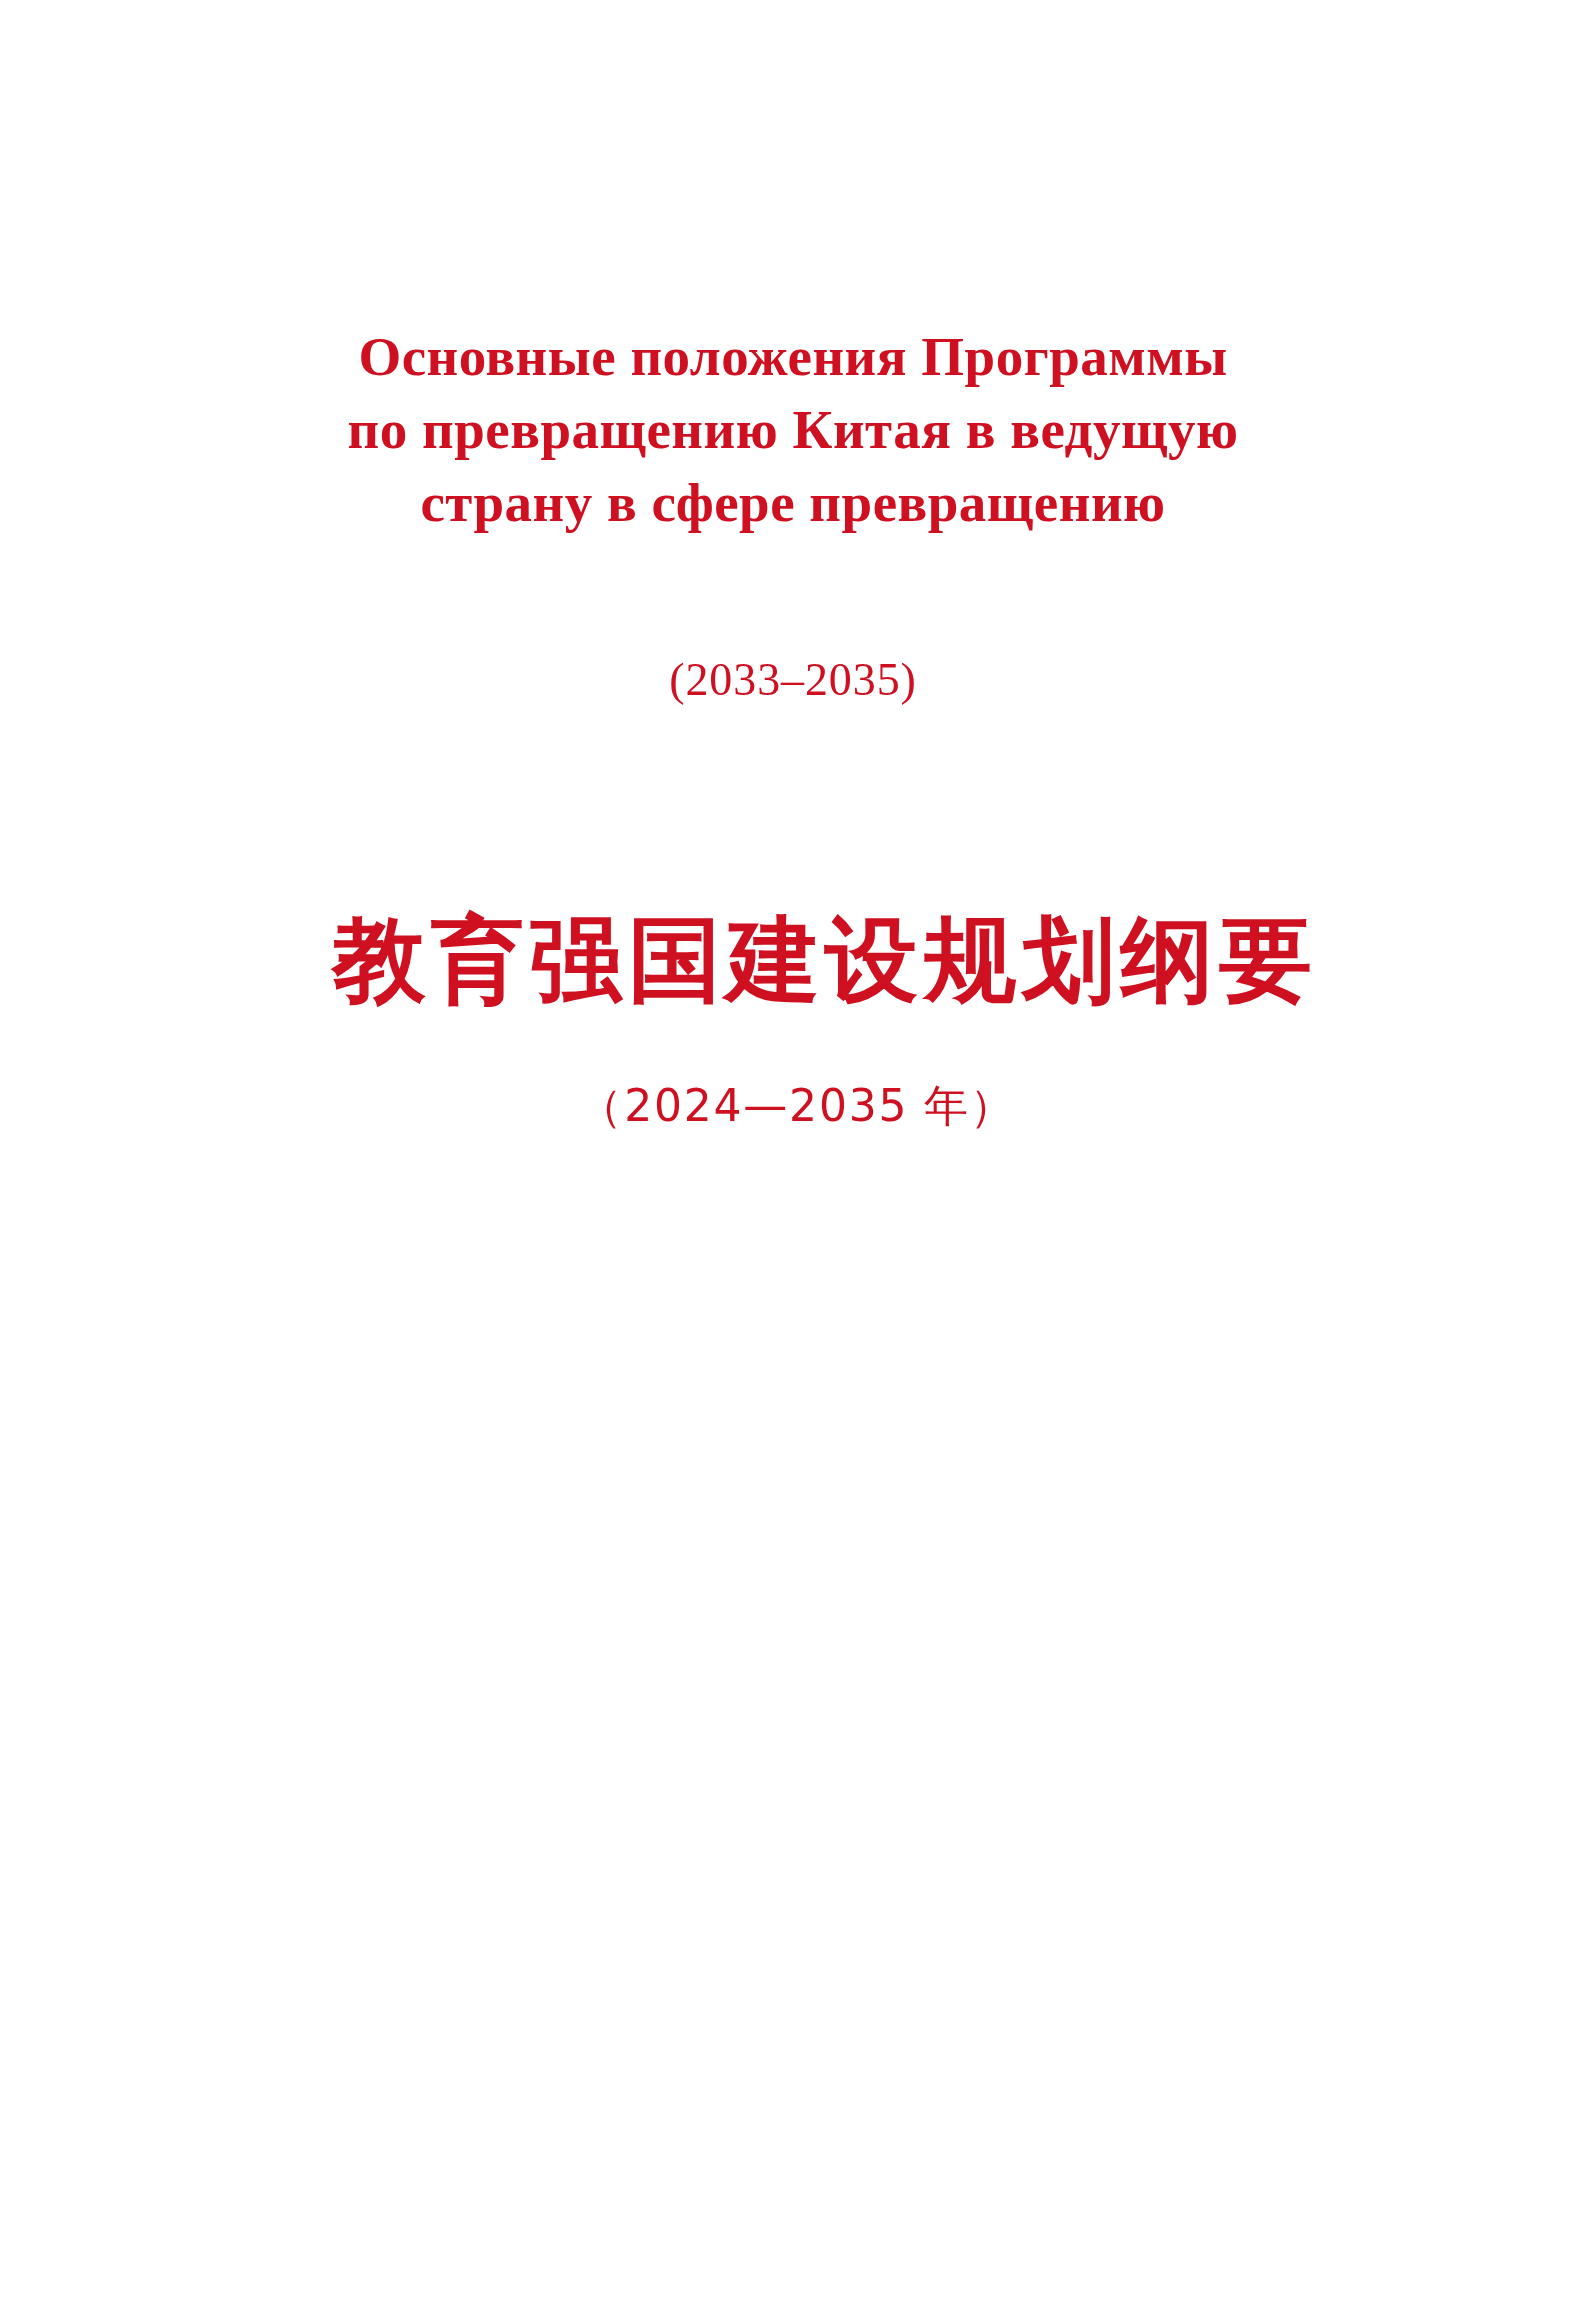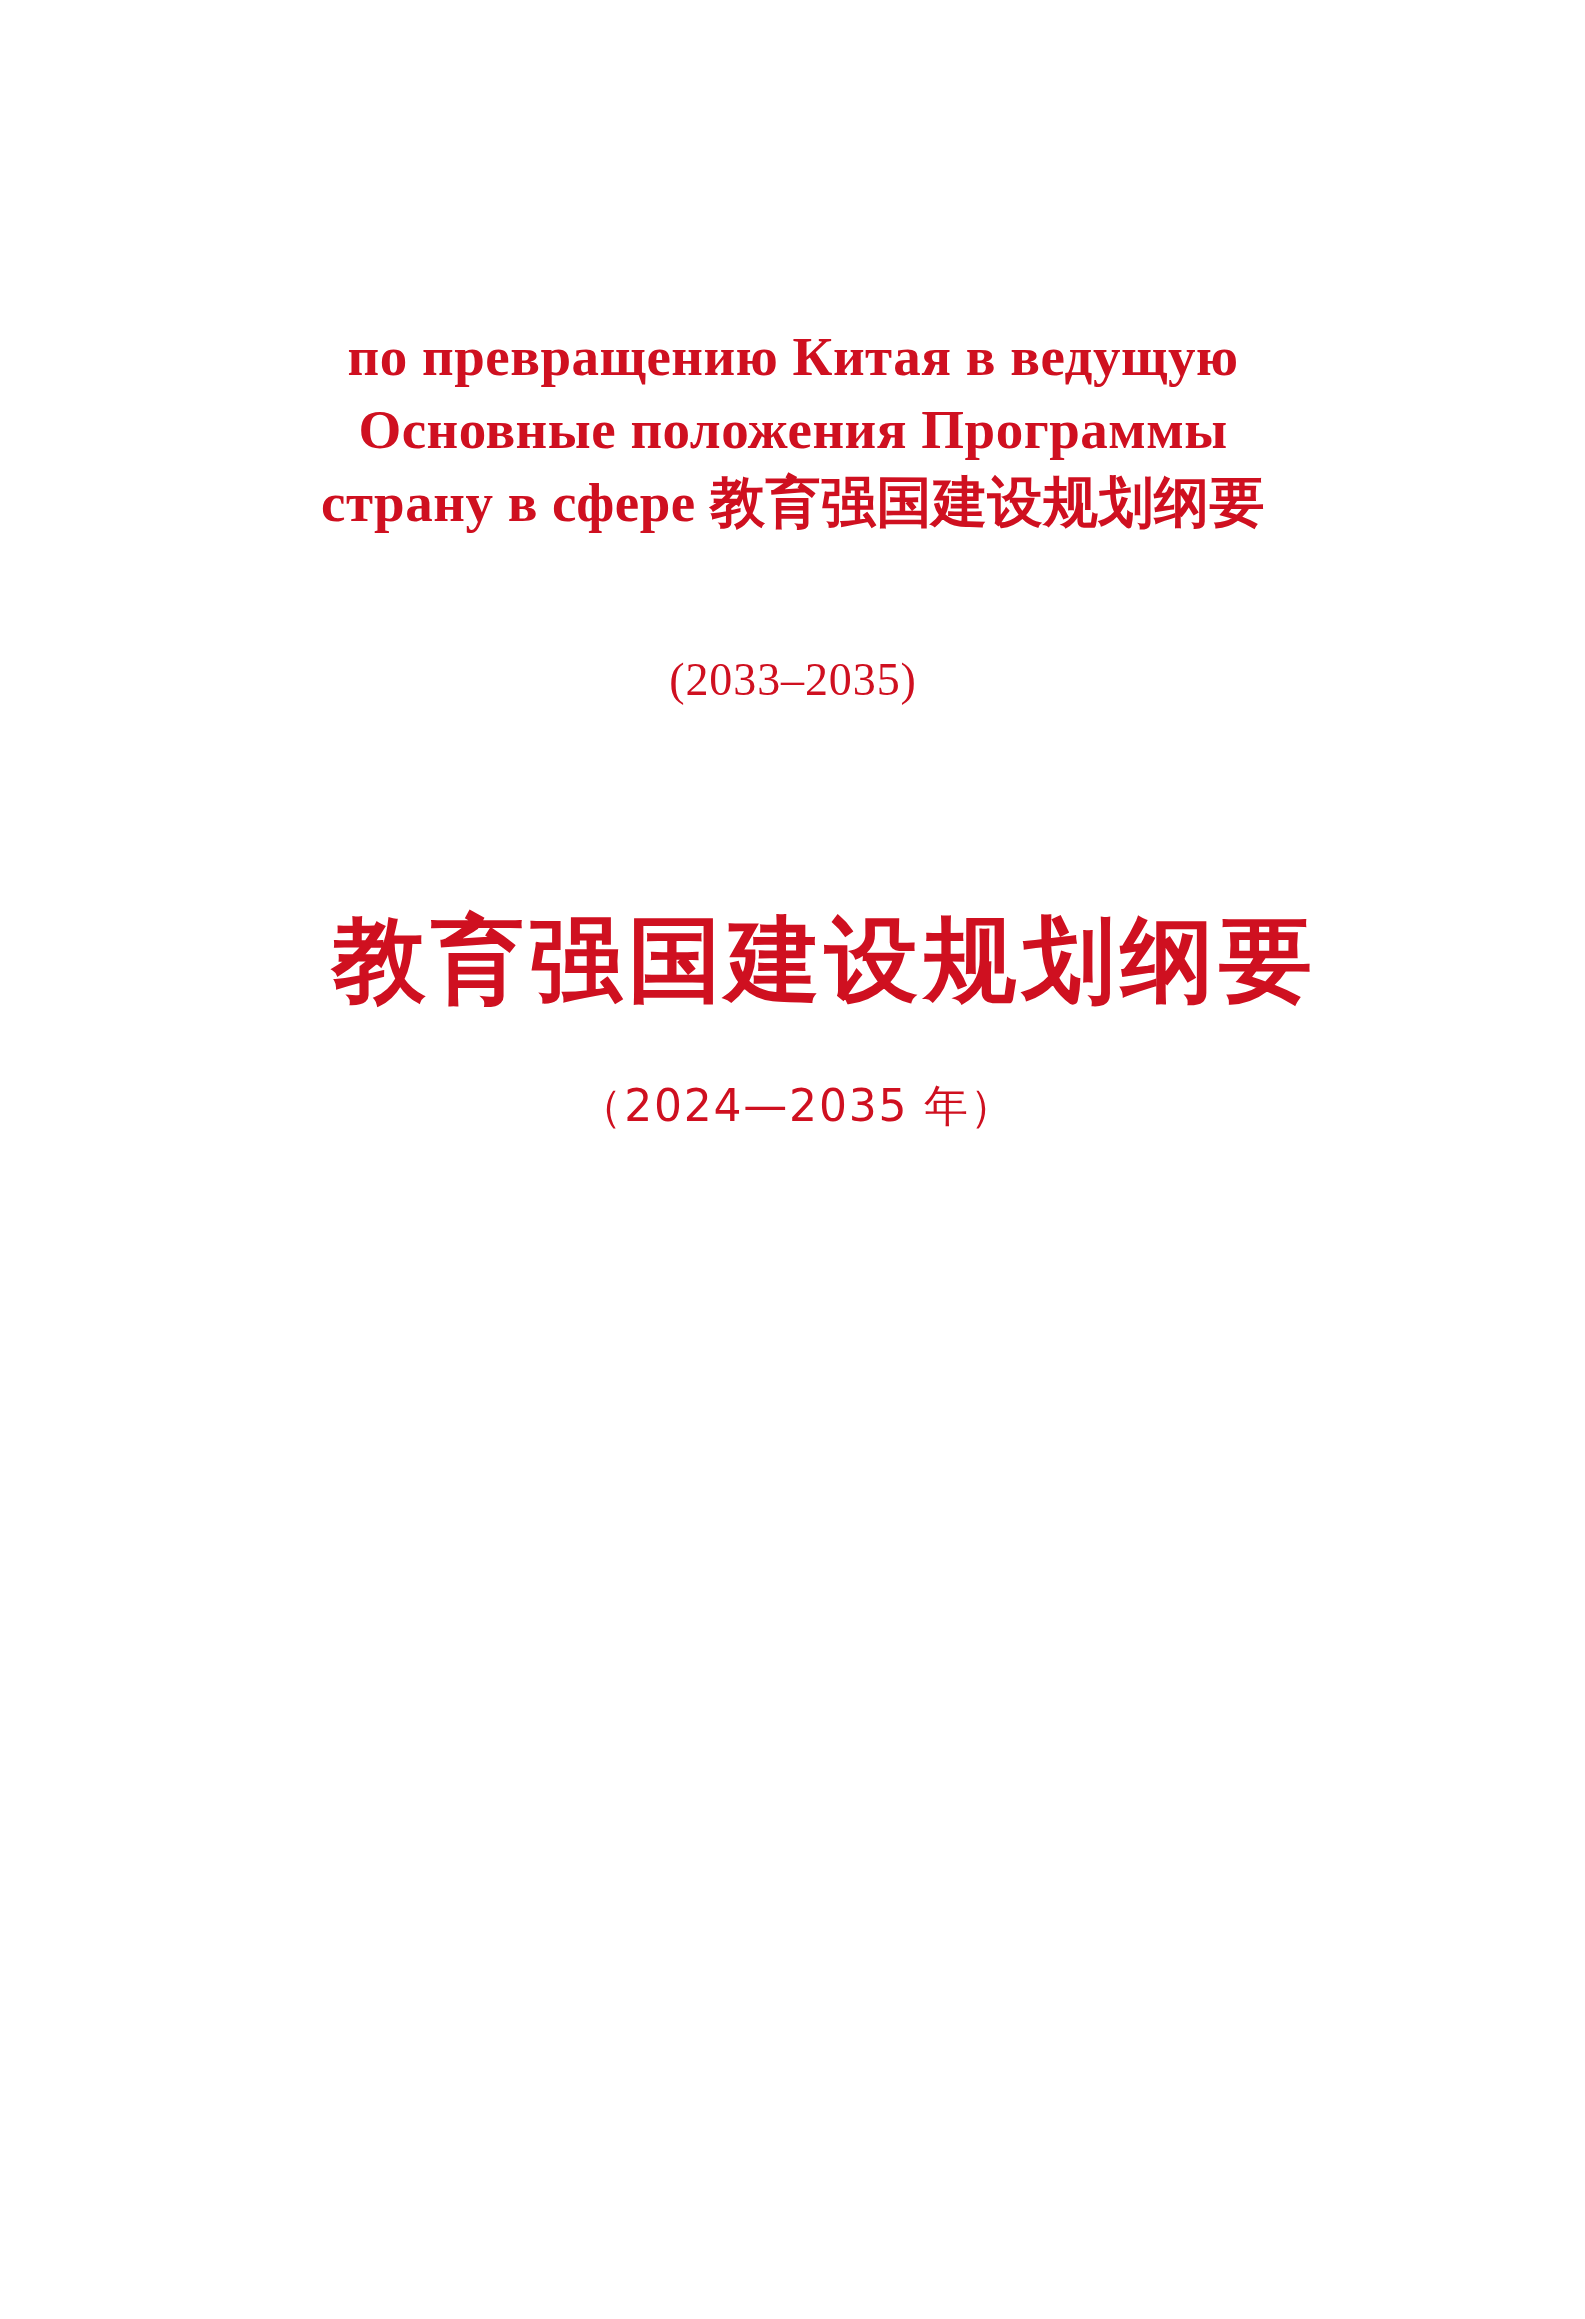--- a/index.html
+++ b/index.html
@@ -90,23 +90,23 @@
     font-size: 43px;
     letter-spacing: 1.8px;
   }
 </style>
 </head>
 <body>
 
 <div class="page">
 
   <div class="ru-title">
+    <span class="line">Основные положения Программы</span>
     <span class="line">по превращению Китая в ведущую</span>
-    <span class="line">Основные положения Программы</span>
-    <span class="line">страну в сфере 教育强国建设规划纲要</span>
+    <span class="line">страну в сфере превращению</span>
   </div>
 
   <div class="ru-years">(2033–2035)</div>
 
   <div class="zh-title">教育强国建设规划纲要</div>
 
   <div class="zh-years">（2024—2035 年）</div>
 
 
 </div>

